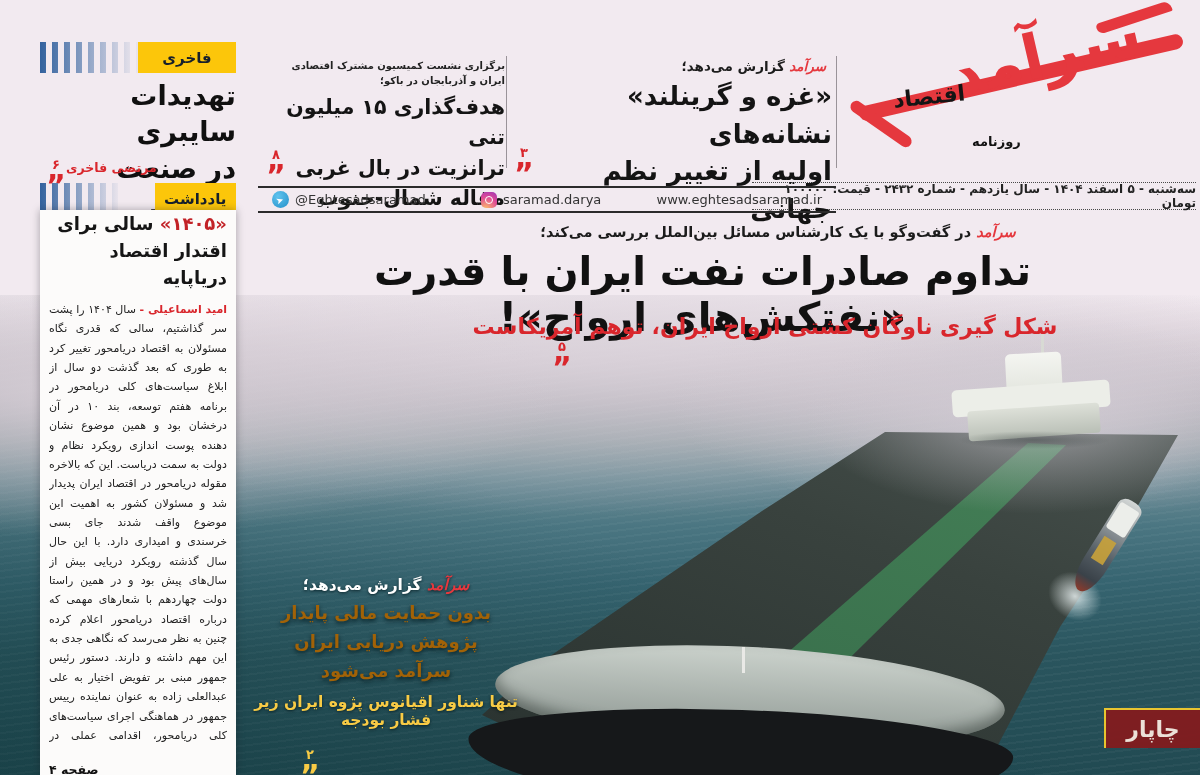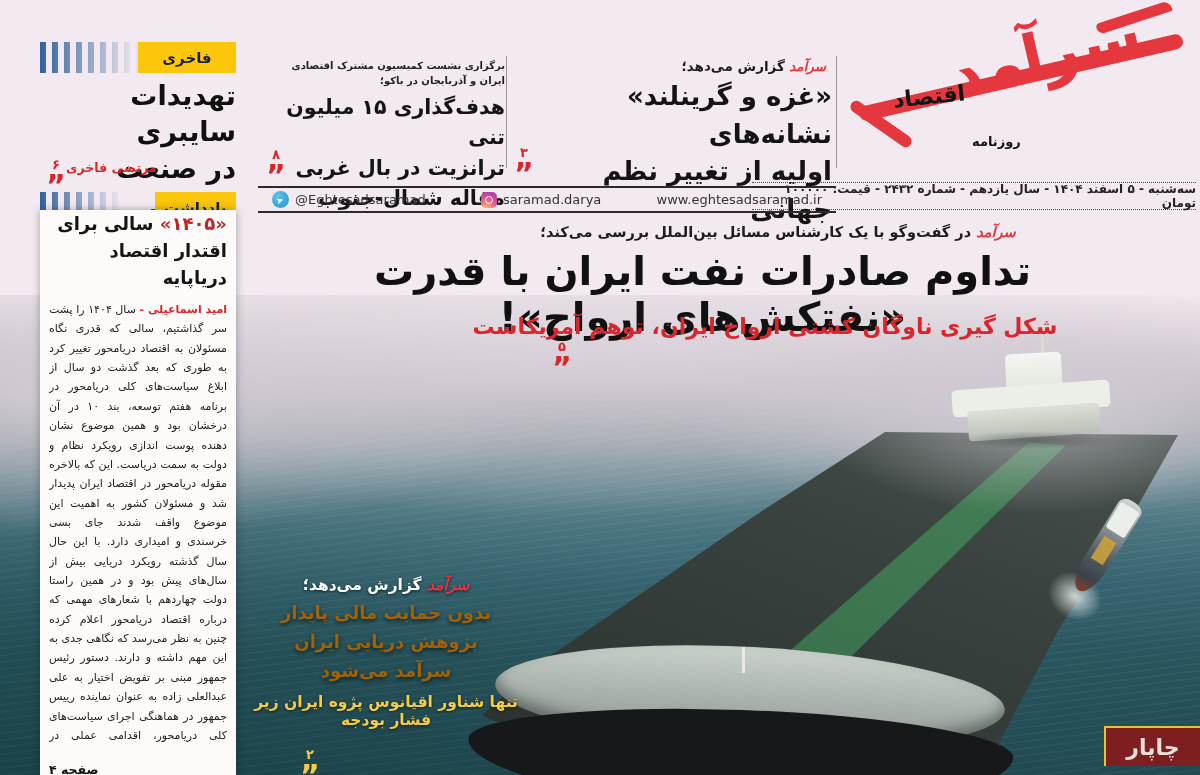--- a/index.html
+++ b/index.html
@@ -84,21 +84,21 @@
   .qc-photo .qdigit, .qc-photo .quote-icon { color:#f8cb45; }
   .qc-photo { left:300px; top:748px; }
 
   
   .tagrow { position:absolute; left:40px; width:196px; height:31px; display:flex; direction:rtl; }
   .tag-yellow { width:98px; height:31px; background:#fcc60a; color:#17202b; font-size:15px; font-weight:800;
     display:flex; align-items:center; justify-content:center; }
   .tag-stripes { width:98px; height:31px;
     background:linear-gradient(90deg, rgba(242,234,240,0) 0%, rgba(242,234,240,.95) 95%),
       repeating-linear-gradient(90deg,#33629e 0 6px, rgba(242,234,240,0) 6px 12px); }
-  .row-article { top:42px; } .row-note { top:192px;gap:33px; }
+  .row-article { top:42px; } .row-note { top:183px;gap:33px; }
   .cyber-title { position:absolute; left:40px; top:78px; width:196px; direction:rtl; text-align:right;
     font-size:27px; line-height:1.35; font-weight:800; color:#101010; letter-spacing:-0.5px; }
   .cyber-byline { position:absolute; left:66px; top:160px; width:110px; direction:rtl; text-align:left;
     font-size:12.5px; font-weight:bold; color:#d9262c; }
 
   .white-col { position:absolute; left:40px; top:210px; width:196px; height:565px; background:#fcfbfa;
     box-shadow:0 0 8px rgba(20,20,30,.35); padding:0 9px 6px 9px; direction:rtl; }
   .note-title { font-size:18px; line-height:1.5; font-weight:800; color:#151515; text-align:right; }
   .note-title .num { color:#c22227; }
   .note-body { margin-top:9px; height:448px; overflow:hidden; font-size:11px; line-height:1.76;
@@ -130,21 +130,21 @@
   
   .overlay-story { position:absolute; left:245px; top:576px; width:282px; text-align:center; direction:rtl; }
   .overlay-story .kick { font-size:15.5px; font-weight:bold; color:#fff;
     text-shadow:0 1px 3px rgba(0,25,30,.85); margin-bottom:4px; }
   .overlay-story h1 { font-size:18px; line-height:1.62; font-weight:700; color:#a16207;
     text-shadow:0 2px 4px rgba(0,25,30,.85); letter-spacing:-0.5px; }
   .overlay-story .sub { margin-top:8px; font-size:15.5px; font-weight:800; color:#f8cb45;
     text-shadow:0 1px 3px rgba(0,25,30,.85); }
 
   
-  .watermark { position:absolute; left:1104px; top:726px; width:96px; height:40px;
+  .watermark { position:absolute; left:1104px; top:708px; width:96px; height:40px;
     background:rgba(134,26,28,.92); border-top:2px solid #e8c430; border-left:2px solid #e8c430;
     display:flex; align-items:center; justify-content:center; color:rgba(245,242,232,.92);
     font-size:22px; font-weight:800; letter-spacing:5px; direction:rtl; }
 </style>
 </head>
 <body>
 
 <div id="page">
 
   <div class="photo">

